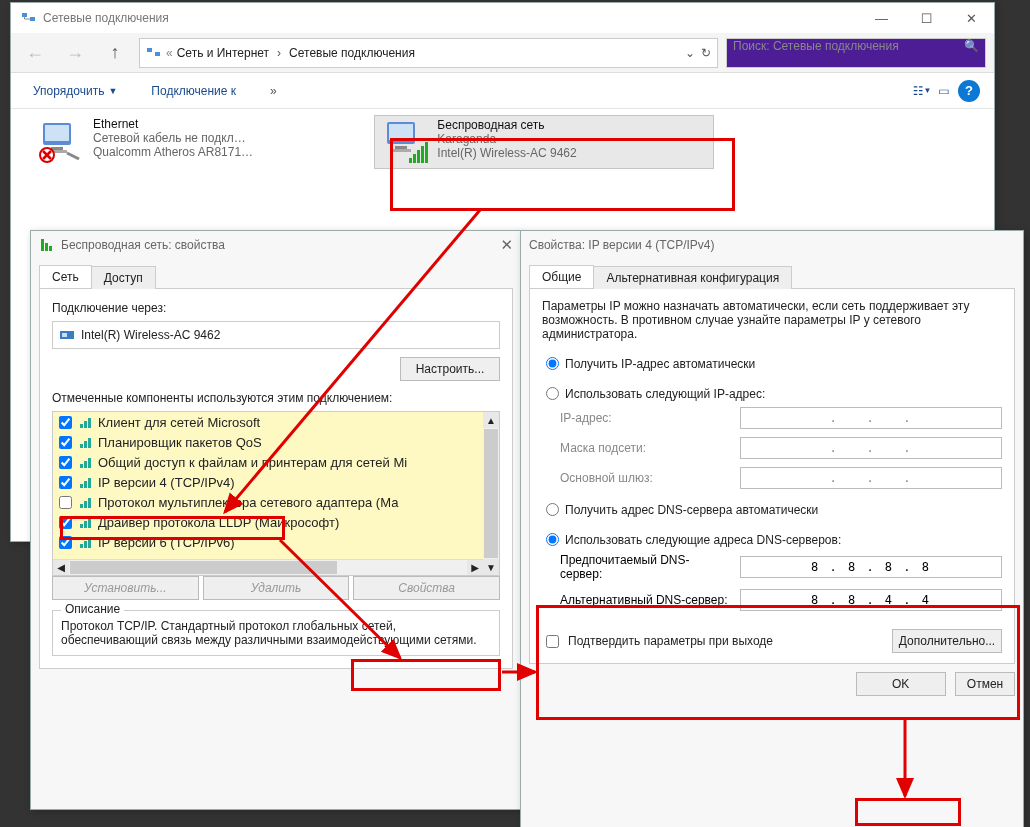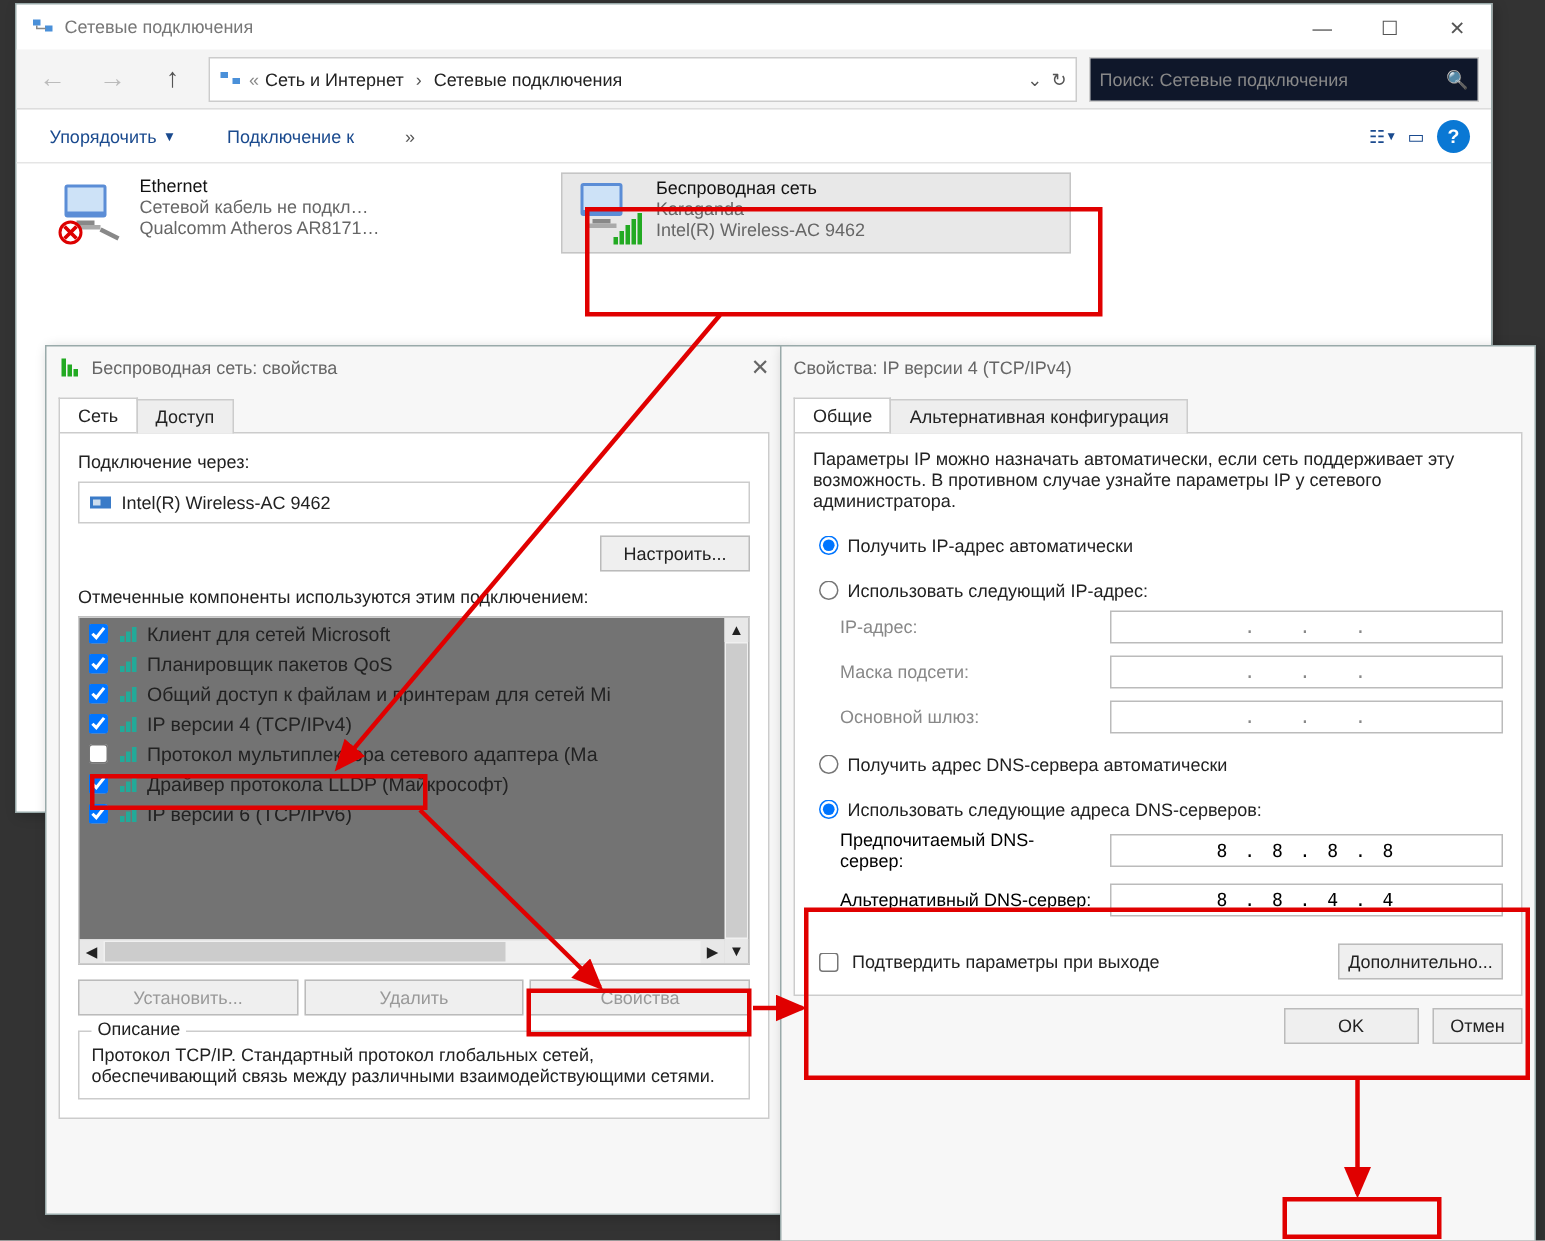--- a/index.html
+++ b/index.html
@@ -7,21 +7,21 @@
 .window { position:absolute; background:#fff; border:1px solid #9aa; box-shadow:2px 2px 8px rgba(0,0,0,.2); }
 #main-window { left:10px; top:2px; width:985px; height:540px; }
 .titlebar { height:30px; display:flex; align-items:center; justify-content:space-between; padding:0 0 0 10px; color:#777; }
 .titlebar .left { display:flex; align-items:center; gap:6px; }
 .winbtns { display:flex; }
 .winbtn { width:45px; height:30px; display:flex; align-items:center; justify-content:center; color:#555; font-size:13px; }
 .addr { height:40px; display:flex; align-items:center; padding:4px 8px; gap:8px; background:#f4f4f4; border-bottom:1px solid #ddd;}
 .navbtn { width:32px; height:30px; display:flex; align-items:center; justify-content:center; color:#bbb; font-size:18px; }
 .addrbox { flex:1; border:1px solid #ccc; height:30px; display:flex; align-items:center; padding:0 6px; background:#fff; gap:4px; }
 .addrbox .sep { color:#555; padding:0 4px; }
-.searchbox { width:260px; border:1px solid #ccc; height:30px; display:flex; align-items:center; padding:0 6px; color:#888; background:#0f172a; justify-content:space-between; }
+.searchbox { width:260px; border:1px solid #ccc; height:30px; display:flex; align-items:flex-start; padding:0 6px; color:#888; background:#4c1d95; justify-content:space-between; }
 .toolbar { height:36px; display:flex; align-items:center; padding:0 14px; gap:18px; color:#1a4a8e; border-bottom:1px solid #e5e5e5;}
 .toolbar-right { margin-left:auto; display:flex; gap:6px; align-items:center;}
 .toolbtn { padding:4px 8px; display:flex; align-items:center; gap:4px; }
 .helpicon { width:22px; height:22px; border-radius:50%; background:#0a78d4; color:#fff; display:flex; align-items:center; justify-content:center; font-weight:bold; font-size:13px; }
 .content-area { padding:6px 20px; }
 .netitem { display:inline-flex; align-items:flex-start; width:340px; padding:2px 6px; vertical-align:top;}
 .netitem.selected { background:#e8e8e8; border:1px solid #c5c5c5; }
 .neticon { width:48px; height:48px; margin-right:8px; position:relative; }
 .neticon svg { width:48px; height:48px; }
 .netinfo { font-size:12px; }
@@ -32,31 +32,31 @@
 .dlgtitle { height:28px; display:flex; align-items:center; gap:6px; padding:0 8px; color:#666;}
 .dlgtitle .close { margin-left:auto; font-size:15px; }
 .tabs-row { display:flex; padding:6px 8px 0 8px;}
 .tab { border:1px solid #ccc; border-bottom:none; padding:4px 12px; background:#fff; margin-right:-1px; font-size:12px; }
 .tab.inactive { background:#eee; position:relative; top:1px; }
 .tabpage { border:1px solid #ccc; margin:0 8px 8px 8px; padding:12px; background:#fff;}
 .fieldlabel { margin-bottom:6px; }
 .adapterbox { border:1px solid #ccc; padding:5px 6px; display:flex; align-items:center; gap:6px;}
 .dlgbtn { border:1px solid #bbb; background:#efefef; padding:4px 0; text-align:center; font-size:12px; display:inline-block; }
 .dlgbtn.disabled { color:#999; }
-.complist { border:1px solid #ccc; height:232px; overflow:hidden; margin-top:4px; background:#737373; position:relative; }
+.complist { border:1px solid #ccc; height:165px; overflow:hidden; margin-top:4px; background:#fef9c3; position:relative; }
 .complist-inner { position:absolute; left:0; right:16px; }
 .scroll-v { position:absolute; right:0; top:0; width:16px; height:100%; background:#f0f0f0; display:flex; flex-direction:column; }
 .scroll-v .sbtn { height:16px; display:flex; align-items:center; justify-content:center; font-size:10px; background:#e8e8e8; }
 .scroll-h { height:16px; background:#f0f0f0; display:flex; border-top:1px solid #ddd;}
 .scroll-h .sbtn { width:16px; display:flex; align-items:center; justify-content:center; font-size:10px; background:#e8e8e8; }
 .crow { display:flex; align-items:center; padding:2px 4px; gap:4px; font-size:13px; white-space:nowrap;}
 .crow input[type=checkbox] { margin:0 2px; }
 .descgroup { border:1px solid #ccc; margin-top:10px; padding:8px; position:relative;}
 .descgroup .legend { position:absolute; top:-9px; left:8px; background:#fff; padding:0 4px; font-size:12px; }
-.btnrow { display:flex; justify-content:flex-end; margin-top:10px; gap:4px;}
+.btnrow { display:flex; justify-content:flex-end; gap:4px;font-style:italic;}
 
 #ipv4-dialog { left:520px; top:230px; width:504px; height:600px; background:#f7f7f7;}
 .ipgrid { display:grid; grid-template-columns:170px 1fr; gap:8px 10px; margin:6px 0 6px 18px; align-items:center;}
 .ipgrid .lab { color:#888; }
 .ipgrid .lab.active { color:#000; }
 .ipinput { border:1px solid #bbb; height:22px; display:flex; align-items:center; justify-content:center; color:#888; font-family:monospace; letter-spacing:2px;}
 .ipinput.active { color:#000; }
 .radio-row { display:flex; align-items:flex-start; gap:6px; margin:16px 0 4px 4px; }
 .radio-row input[type=radio] { margin:0; }
 .ipv4-page { border:1px solid #ccc; margin:0 8px 8px 8px; padding:10px 12px; background:#fff;}

